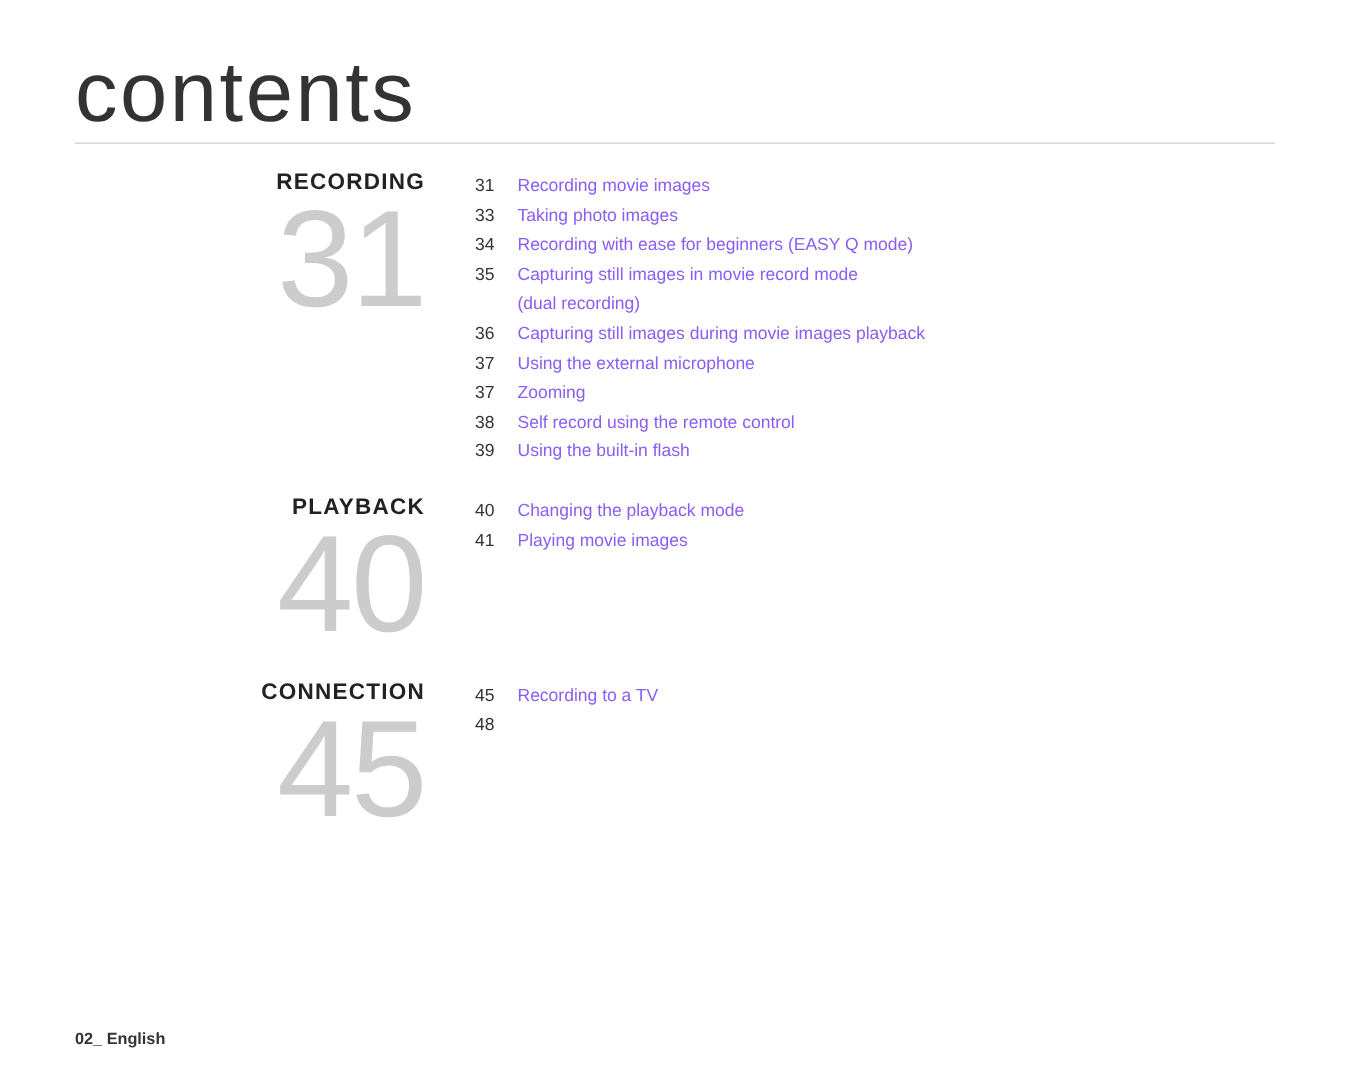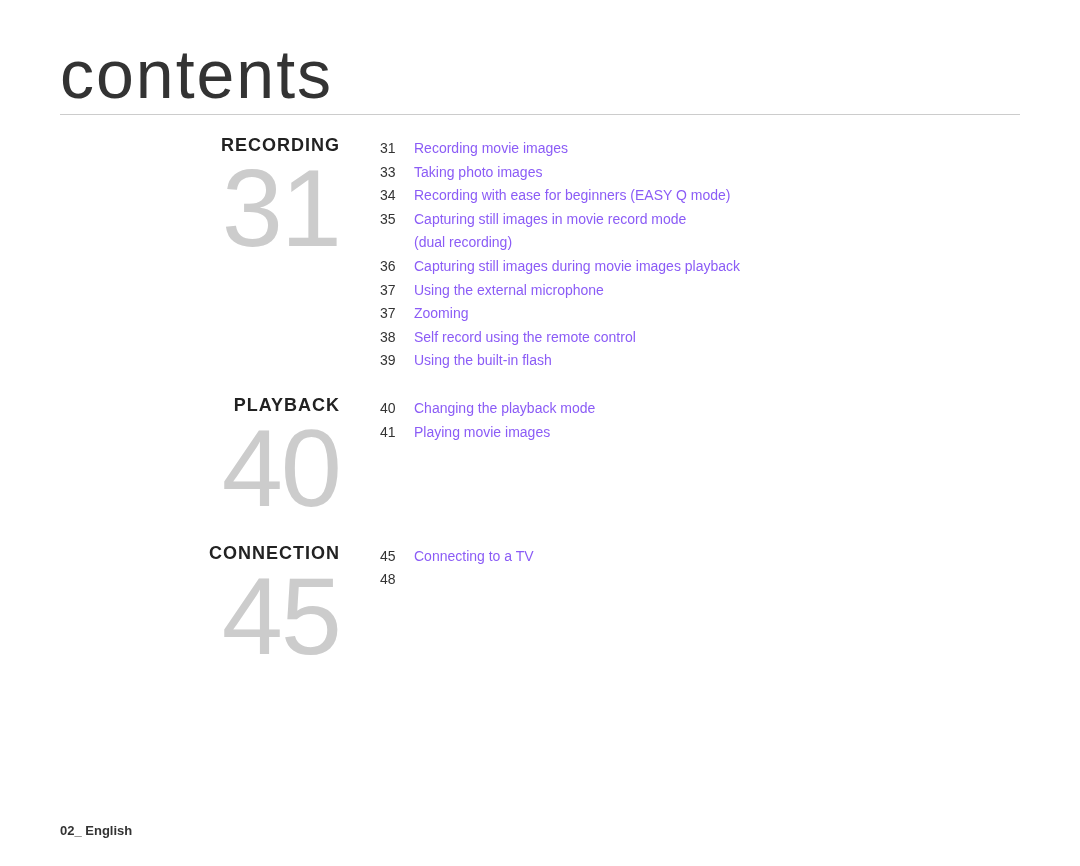--- a/index.html
+++ b/index.html
@@ -218,21 +218,21 @@
     </div>
 
     <div class="section-row connection-section">
       <div class="section-left">
         <div class="section-label">CONNECTION</div>
         <div class="section-number">45</div>
       </div>
       <div class="section-right" style="padding-top: 4px;">
         <div class="entry-row">
           <span class="entry-number">45</span>
-          <span class="entry-text">Connecting to a TV</span>
+          <span class="entry-text">Recording to a TV</span>
         </div>
         <div class="entry-row">
           <span class="entry-number">48</span>
         </div>
       </div>
     </div>
 
   </div>
 
   <div class="footer">02_ English</div>

